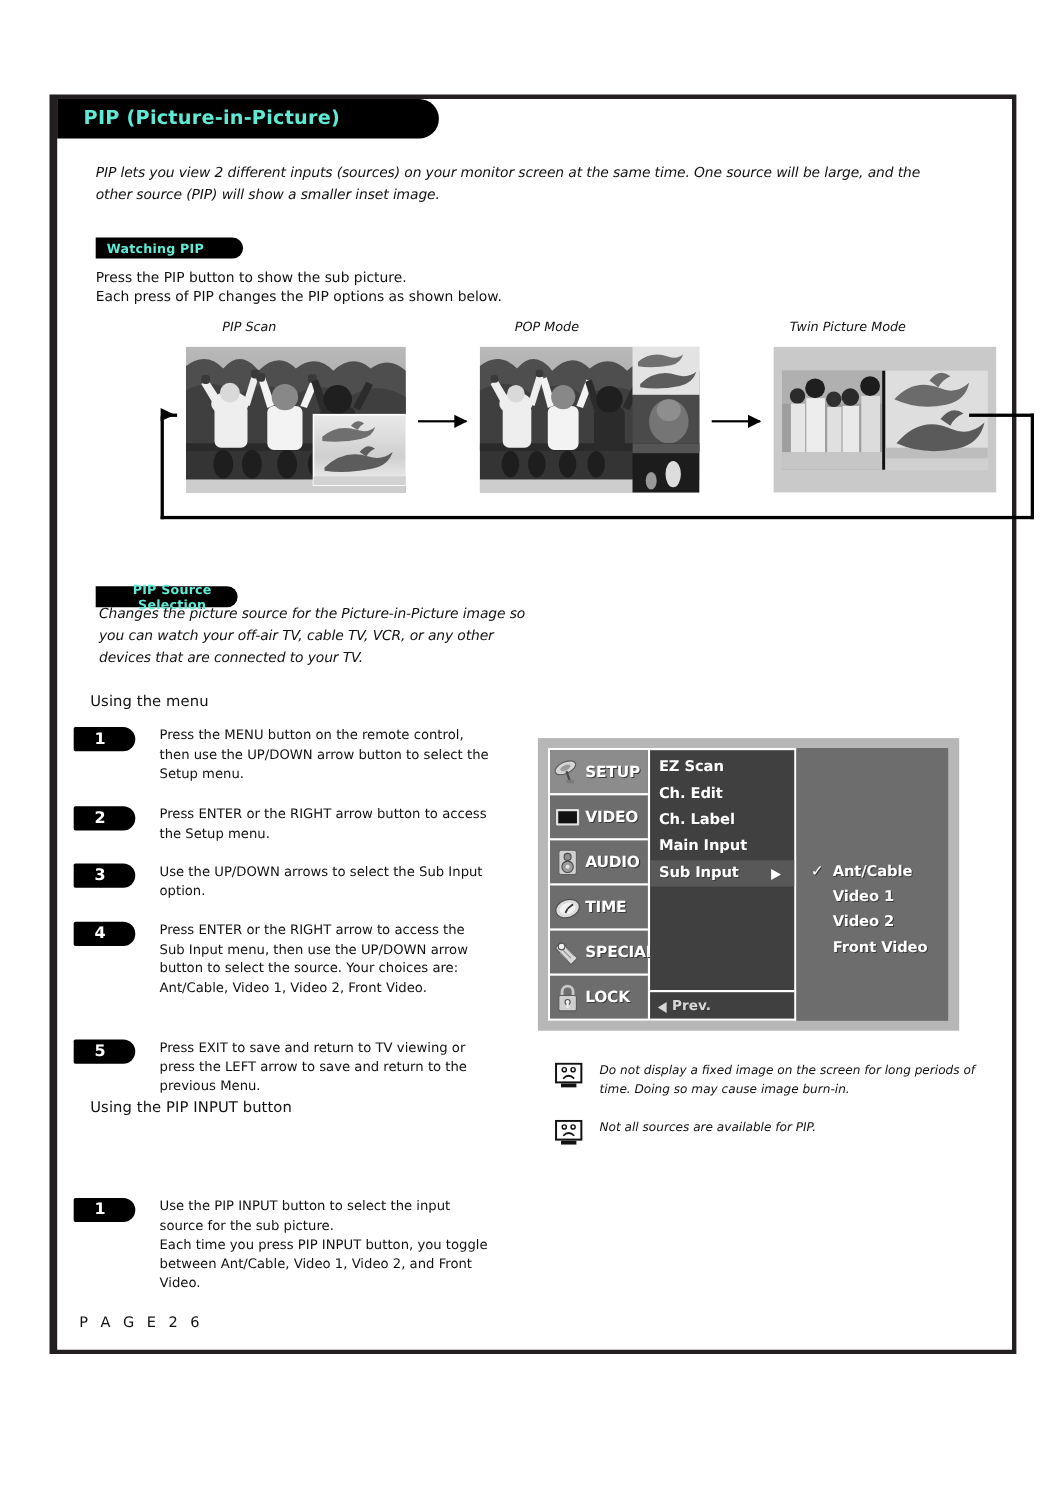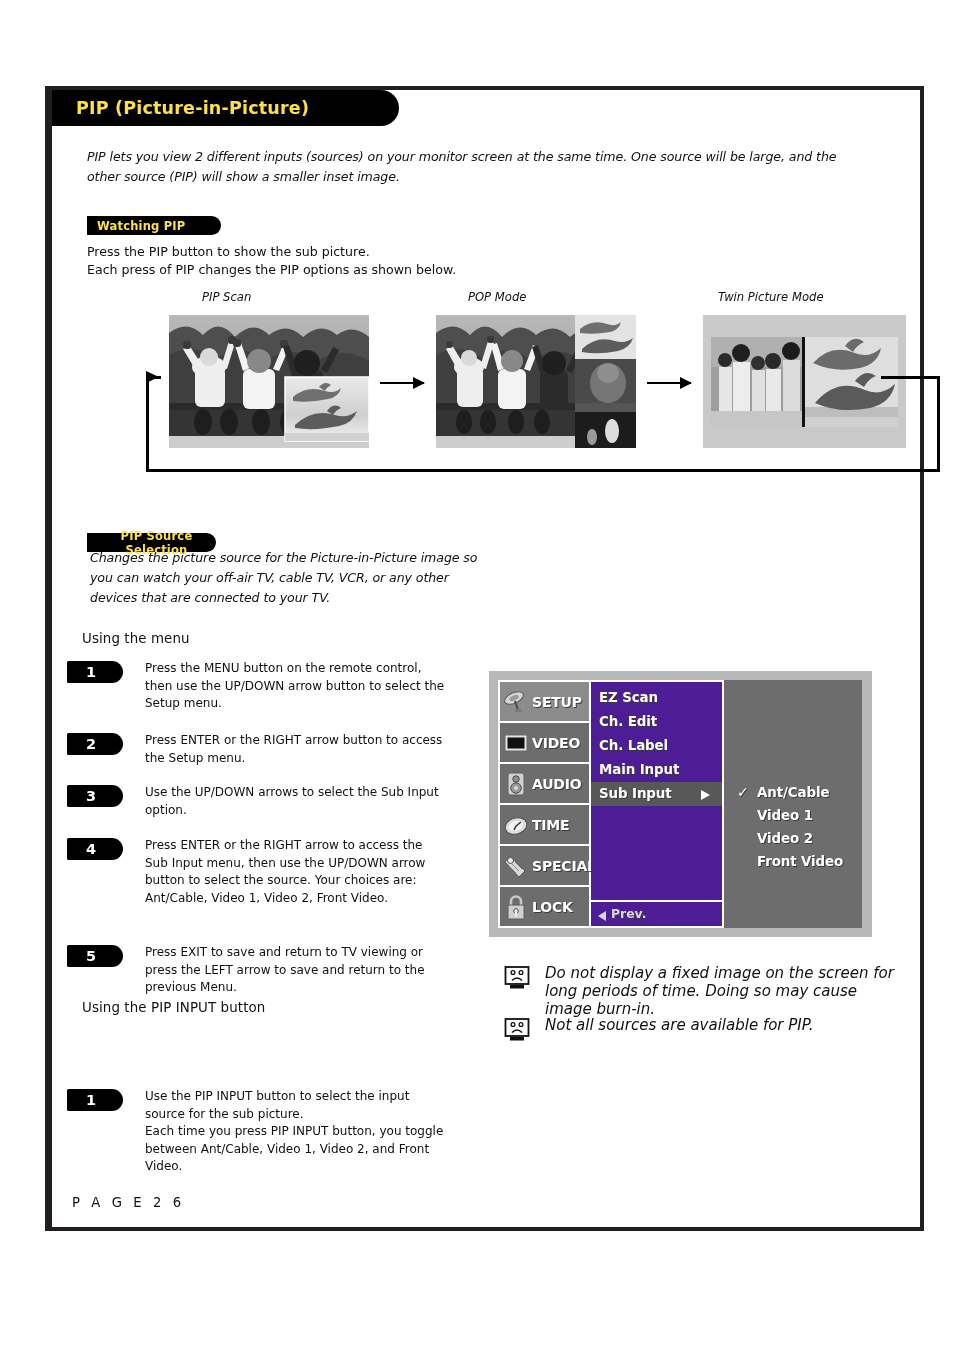--- a/index.html
+++ b/index.html
@@ -27,21 +27,21 @@
     border-right: 4px solid #231f20;
     border-bottom: 4px solid #231f20;
     box-sizing: border-box;
     background: #ffffff;
   }
 
   
   .title-pill {
     position: absolute;
     background: #000000;
-    color: #fde047;
+    color: #5eead4;
     border-radius: 0 22px 22px 0;
     display: flex;
     align-items: center;
     font-weight: bold;
   }
   #main-title {
     left: 0px;
     top: 0px;
     width: 347px;
     height: 36px;
@@ -199,21 +199,21 @@
     color: #ffffff;
     font-weight: bold;
     font-size: 14px;
     text-shadow: 1px 1px 0 #3b3b3b;
     letter-spacing: -0.2px;
   }
   .osd-icon { width: 26px; height: 26px; flex: 0 0 26px; position: relative; }
 
   #osd-mid {
     width: 133px;
-    background: #4c1d95;
+    background: #404040;
     border-top: 2px solid #ffffff;
     border-bottom: 2px solid #ffffff;
     border-right: 2px solid #ffffff;
     box-sizing: border-box;
     position: relative;
     padding-top: 4px;
   }
   .osd-item {
     height: 24px;
     line-height: 24px;
@@ -291,21 +291,21 @@
     top: 2px;
     width: 26px;
     height: 22px;
   }
   .note-text {
     position: absolute;
     left: 41px;
     top: 0px;
     width: 360px;
     font-style: italic;
-    font-size: 15px;
+    font-size: 11px;
     line-height: 18px;
     color: #111;
   }
 
   
   #page-footer {
     position: absolute;
     left: 20px;
     bottom: 17px;
     font-size: 13.2px;

